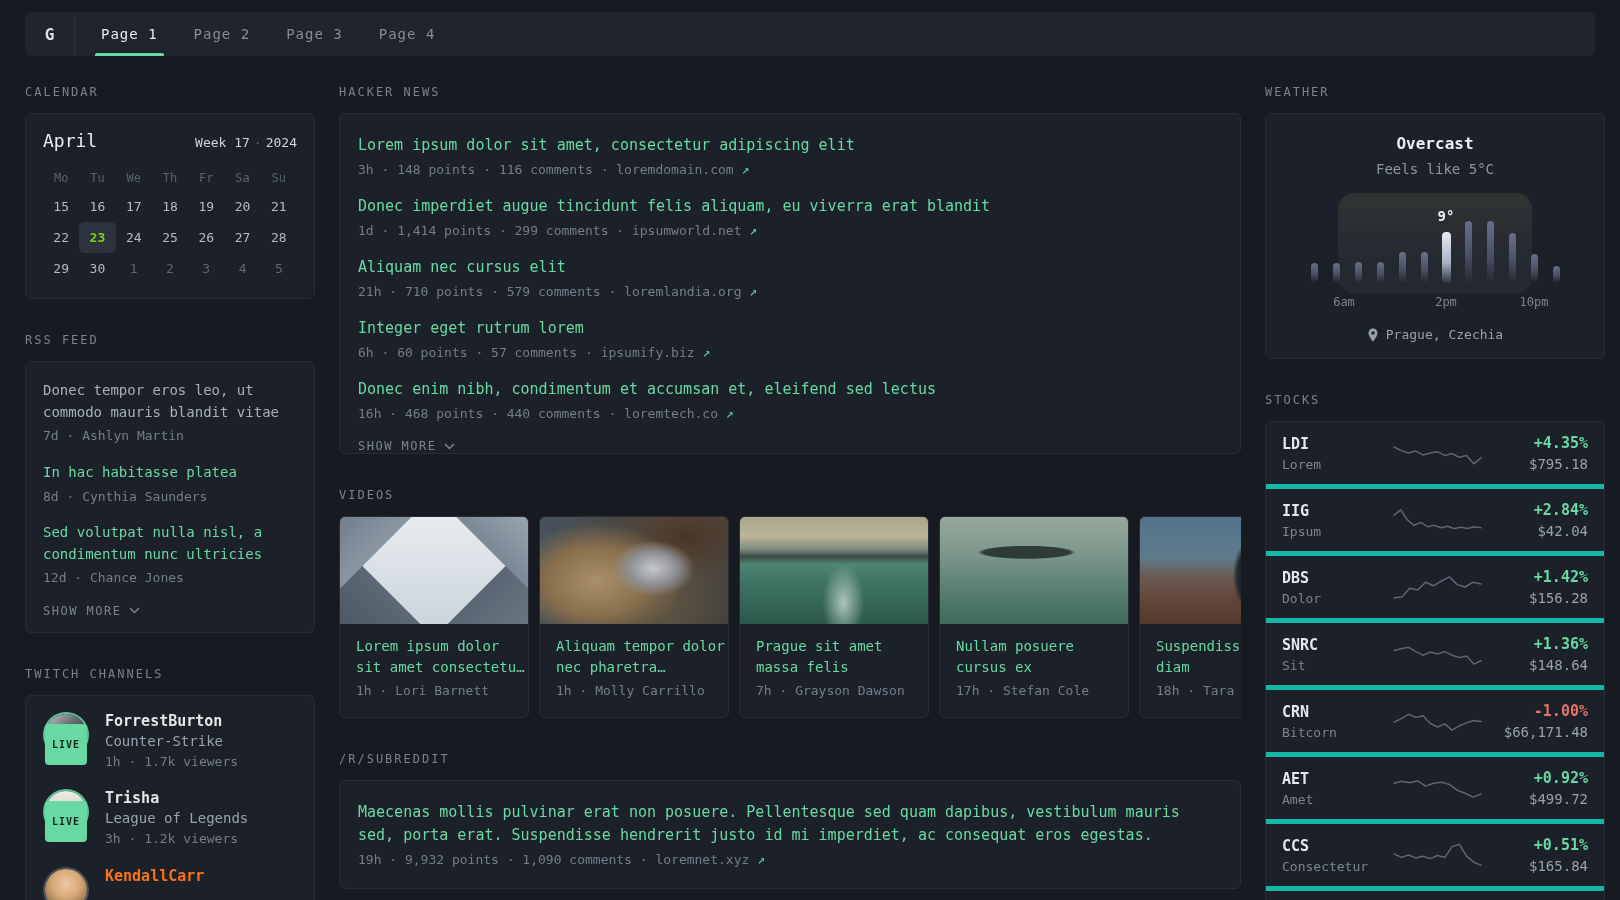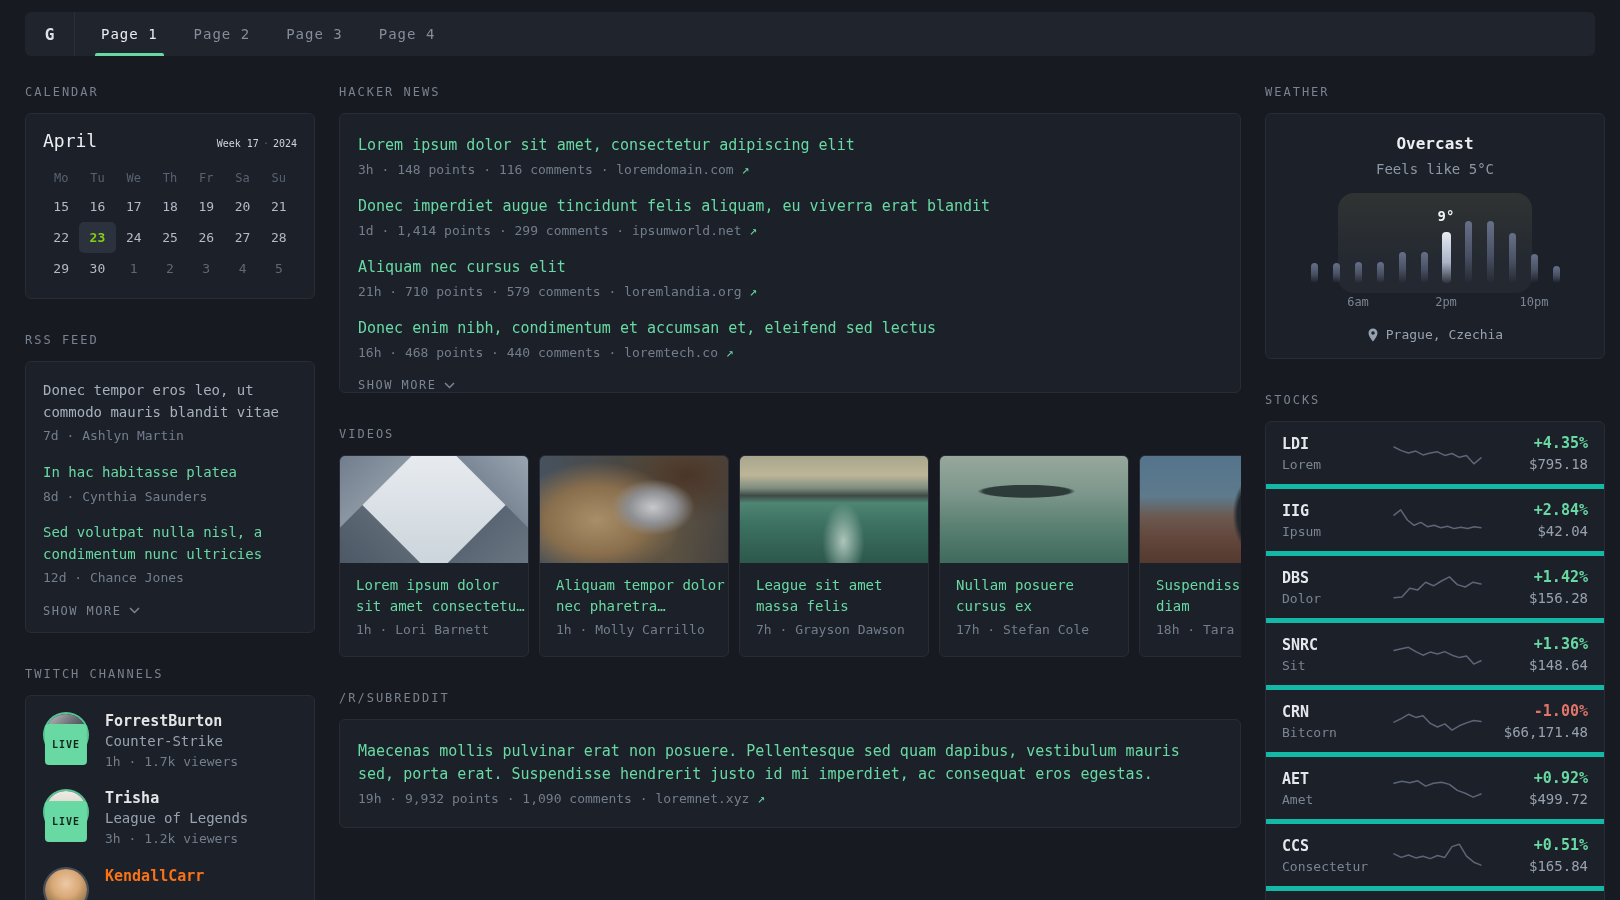--- a/index.html
+++ b/index.html
@@ -30,21 +30,21 @@
   .col-right{width:340px;flex:0 0 340px;}
 
   .section-label{font-size:12px;letter-spacing:2px;color:var(--label);margin:34px 0 14px;}
   .section:first-child .section-label{margin-top:29px;}
   .card{background:var(--panel);border:1px solid var(--border);border-radius:6px;}
 
   
   .cal-card{padding:16px 17px 14px;}
   .cal-top{display:flex;justify-content:space-between;align-items:baseline;}
   .cal-month{font-size:18px;color:#eceef2;}
-  .cal-week{font-size:10px;color:#ced4dc;}
+  .cal-week{font-size:13px;color:#ced4dc;}
   .cal-week .dot{color:#5a626e;padding:0 4px;}
   .cal-grid{display:grid;grid-template-columns:repeat(7,1fr);margin-top:14px;text-align:center;}
   .cal-dh{font-size:12px;color:#596270;height:26px;line-height:26px;}
   .cal-cell{font-size:13px;color:#b3bbc6;height:31px;line-height:31px;border-radius:5px;cursor:pointer;}
   .cal-cell.muted{color:#5f6875;}
   .cal-cell.selected{background:#2b313d;color:#84cc16;font-weight:bold;}
 
   
   .feed-card{padding:18px 17px 14px;}
   .feed-item{margin-bottom:16px;}
@@ -272,20 +272,24 @@
               </div>
               <div class="hn-item">
                 <div class="hn-title">Donec imperdiet augue tincidunt felis aliquam, eu viverra erat blandit</div>
                 <div class="meta">1d · 1,414 points · 299 comments · ipsumworld.net <span class="ext">↗</span></div>
               </div>
               <div class="hn-item">
                 <div class="hn-title">Aliquam nec cursus elit</div>
                 <div class="meta">21h · 710 points · 579 comments · loremlandia.org <span class="ext">↗</span></div>
               </div>
               <div class="hn-item">
+                <div class="hn-title">Integer eget rutrum lorem</div>
+                <div class="meta">6h · 60 points · 57 comments · ipsumify.biz <span class="ext">↗</span></div>
+              </div>
+              <div class="hn-item">
                 <div class="hn-title">Donec enim nibh, condimentum et accumsan et, eleifend sed lectus</div>
                 <div class="meta">16h · 468 points · 440 comments · loremtech.co <span class="ext">↗</span></div>
               </div>
             </div>
           <div class="show-more">
             <span>SHOW MORE</span>
             <svg width="11" height="7" viewBox="0 0 11 7" fill="none" stroke-width="1.5">
                 <path d="M1 1l4.5 4.5L10 1"></path>
               </svg>
           </div>
@@ -312,21 +316,21 @@
                   <div>Aliquam tempor dolor</div>
                   <div>nec pharetra…</div>
                 </div>
                 <div class="meta">1h · Molly Carrillo</div>
               </div>
             </div>
             <div class="video-card">
               <div class="thumb thumb-sea"></div>
               <div class="vid-caption">
                 <div class="vid-title">
-                  <div>League sit amet</div>
+                  <div>Prague sit amet</div>
                   <div>massa felis</div>
                 </div>
                 <div class="meta">7h · Grayson Dawson</div>
               </div>
             </div>
             <div class="video-card">
               <div class="thumb thumb-canoe"></div>
               <div class="vid-caption">
                 <div class="vid-title">
                   <div>Nullam posuere</div>
@@ -377,21 +381,21 @@
               <div class="wx-bar" style="left: 117.5px; height: 31px;"></div>
               <div class="wx-bar current" style="left: 138.5px; height: 51px;"></div>
               <div class="wx-bar" style="left: 161.5px; height: 62px;"></div>
               <div class="wx-bar" style="left: 183.5px; height: 62px;"></div>
               <div class="wx-bar" style="left: 205.5px; height: 50px;"></div>
               <div class="wx-bar" style="left: 227.5px; height: 29px;"></div>
               <div class="wx-bar" style="left: 249.5px; height: 17px;"></div>
               <div class="wx-temp" style="left: 143px; bottom: 69px;">9°</div>
             </div>
           <div class="wx-times">
-              <div class="wx-time" style="left: 55px;">6am</div>
+              <div class="wx-time" style="left: 41px;">6am</div>
               <div class="wx-time" style="left: 143px;">2pm</div>
               <div class="wx-time" style="left: 231px;">10pm</div>
             </div>
           <div class="wx-loc">
             <svg width="12" height="14" viewBox="0 0 24 28">
                 <path d="M12 1C7 1 3 5 3 10c0 7 9 17 9 17s9-10 9-17c0-5-4-9-9-9zm0 12.5A3.5 3.5 0 1 1 12 6.5a3.5 3.5 0 0 1 0 7z"></path>
               </svg>
             <span>Prague, Czechia</span>
           </div>
         </div>

